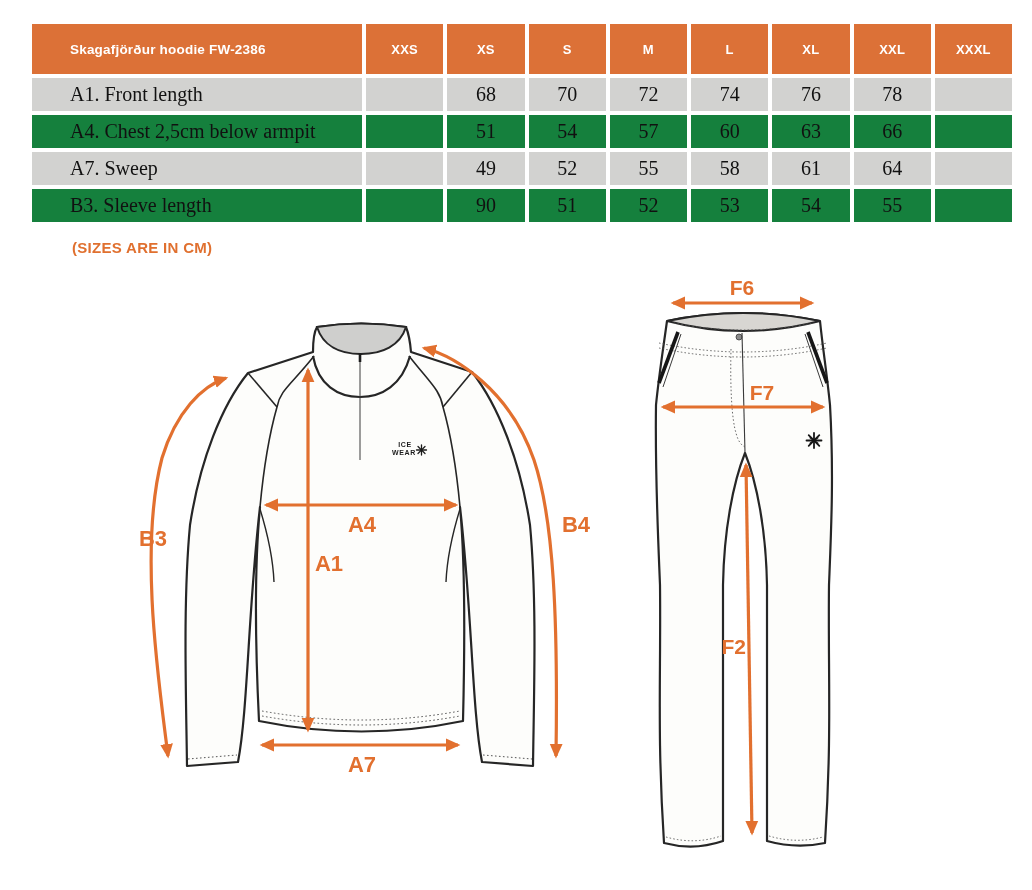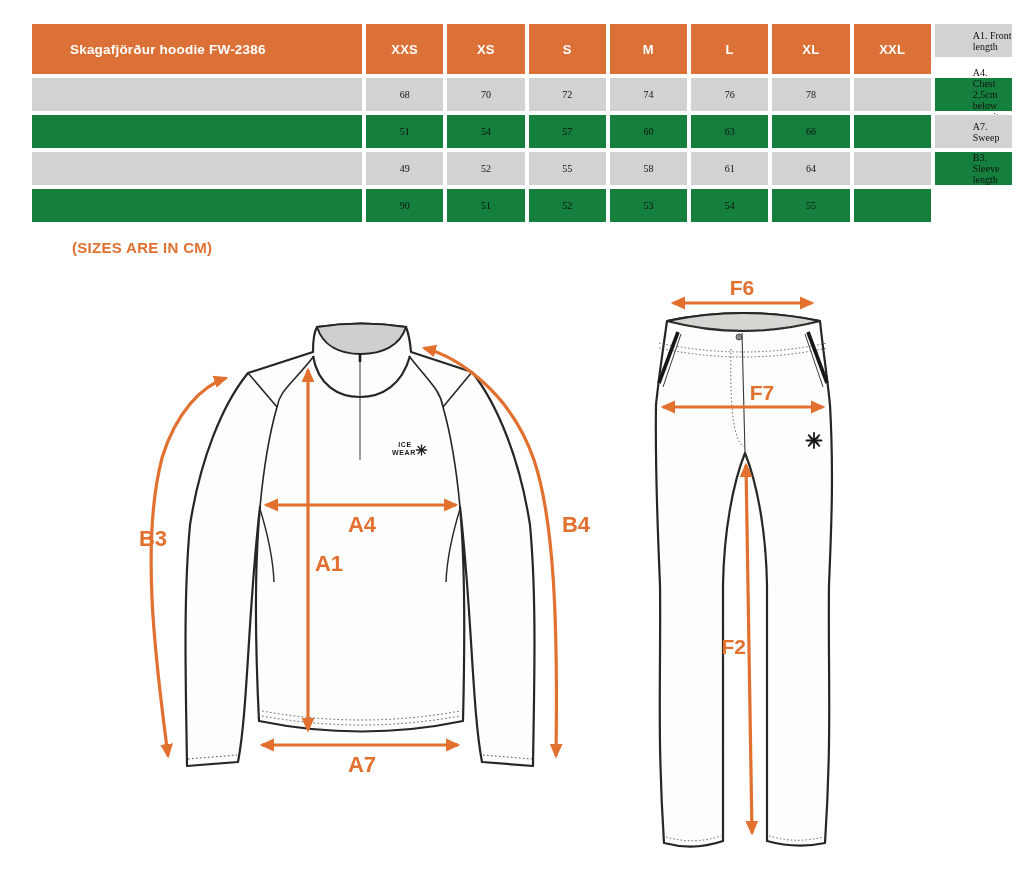--- a/index.html
+++ b/index.html
@@ -37,21 +37,21 @@
     letter-spacing: 0.2px;
   }
   .cell.hdr.title-cell {
     justify-content: flex-start;
     padding-left: 38px;
     font-size: 13.5px;
   }
   .cell.val {
     height: 33px;
     font-family: "Liberation Serif", serif;
-    font-size: 10px;
+    font-size: 20px;
     color: #111111;
   }
   .cell.val.label-cell {
     justify-content: flex-start;
     padding-left: 38px;
   }
   .row-dark  { background: #D2D2D0; }
   .row-light { background: #15803d; }
 
   
@@ -87,20 +87,21 @@
 
   <div class="size-table" id="size-table">
       <div class="cell hdr title-cell">Skagafjörður hoodie FW-2386</div>
       <div class="cell hdr">XXS</div>
       <div class="cell hdr">XS</div>
       <div class="cell hdr">S</div>
       <div class="cell hdr">M</div>
       <div class="cell hdr">L</div>
       <div class="cell hdr">XL</div>
       <div class="cell hdr">XXL</div>
+      <div class="cell hdr">XXXL</div>
       <div class="cell val label-cell row-dark">A1. Front length</div>
       <div class="cell val row-dark"></div>
       <div class="cell val row-dark">68</div>
       <div class="cell val row-dark">70</div>
       <div class="cell val row-dark">72</div>
       <div class="cell val row-dark">74</div>
       <div class="cell val row-dark">76</div>
       <div class="cell val row-dark">78</div>
       <div class="cell val row-dark"></div>
       <div class="cell val label-cell row-light">A4. Chest 2,5cm below armpit</div>

